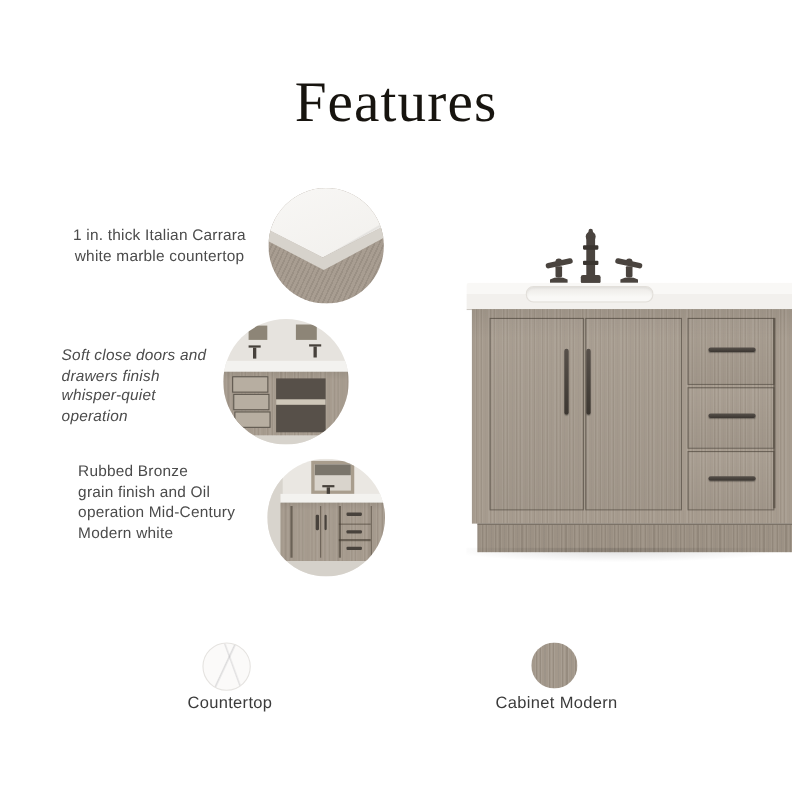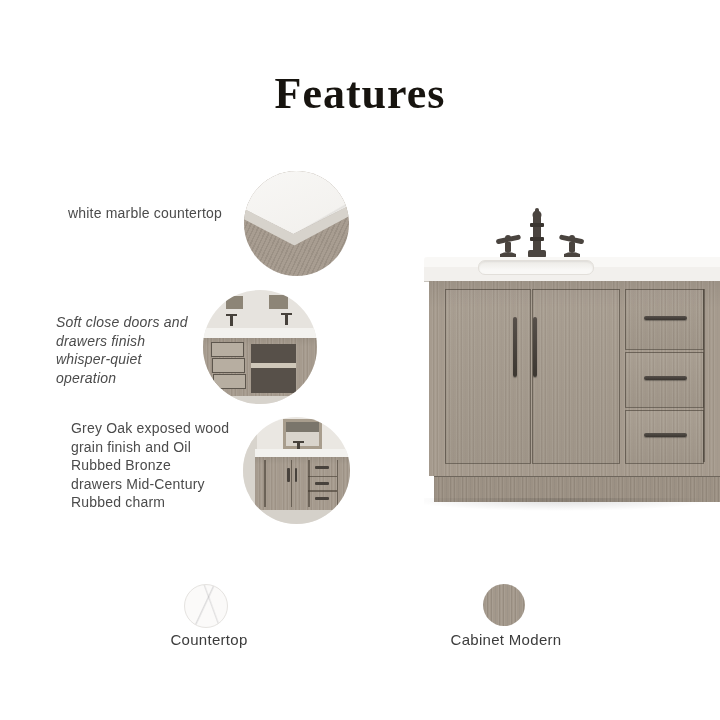--- a/index.html
+++ b/index.html
@@ -2,21 +2,21 @@
 <html><head>
 <meta charset="utf-8">
 <style>
   html,body{margin:0;padding:0;background:#fff;}
   #canvas{position:relative;width:720px;height:720px;background:#ffffff;overflow:hidden;
           font-family:"Liberation Sans",sans-serif;}
   .abs{position:absolute;}
 
   
   .title{left:0;right:0;top:72px;text-align:center;font-family:"Liberation Serif",serif;
-         font-size:44px;font-weight:700;color:#17140f;letter-spacing:1px;line-height:44px;}
+         font-size:52px;font-weight:400;color:#17140f;letter-spacing:1px;line-height:44px;}
   .feature-text{color:#4b4b4b;}
   .feature-text .ln{font-size:14px;line-height:18.5px;letter-spacing:.2px;}
   .t1{left:50px;top:204px;width:190px;text-align:center;}
   .t2{left:56px;top:313px;width:175px;text-align:left;font-style:italic;}
   .t3{left:71px;top:419px;width:200px;text-align:left;}
   .swatch-label{font-size:15px;color:#3b3b3b;letter-spacing:.3px;text-align:center;}
   .lbl1{left:129px;top:631px;width:160px;}
   .lbl2{left:426px;top:631px;width:160px;}
   .brand{left:0;right:0;top:671px;text-align:center;font-family:"Liberation Serif",serif;
          font-size:14px;letter-spacing:2.6px;color:#7b7065;}
@@ -100,20 +100,21 @@
                      repeating-linear-gradient(90deg, rgba(84,76,66,.16) 0 1px, rgba(0,0,0,0) 1px 4px);}
 </style>
 </head>
 <body>
 
 <div id="canvas">
 
   <div class="abs title">Features</div>
 
   <div class="abs feature-text t1">
+    <div class="ln">1 in. thick Italian Carrara</div>
     <div class="ln">white marble countertop</div>
   </div>
 
   <div class="circle c1">
     <div class="fill c1-wood"></div>
     <div class="fill c1-edge"></div>
     <div class="fill c1-marble"></div>
   </div>
 
   <div class="abs feature-text t2">
@@ -133,25 +134,24 @@
     <div class="fill wood" style="top:42%;height:51%;"></div>
     <div class="opening" style="left:42%;top:47%;width:40%;height:43%;"></div>
     <div class="shelf" style="left:42%;top:64%;width:40%;height:4%;"></div>
     <div class="odrawer" style="left:7%;top:46%;width:27%;height:11%;"></div>
     <div class="odrawer" style="left:8%;top:60%;width:27%;height:11%;"></div>
     <div class="odrawer" style="left:9%;top:74%;width:27%;height:11%;"></div>
     <div class="floor-band" style="left:0;top:93%;width:100%;height:7%;"></div>
   </div>
 
   <div class="abs feature-text t3">
-    <div class="ln">Grey Oak exposed wood</div>
+    <div class="ln">Rubbed Bronze</div>
     <div class="ln">grain finish and Oil</div>
-    <div class="ln">Rubbed Bronze</div>
-    <div class="ln">drawers Mid-Century</div>
-    <div class="ln">Rubbed charm</div>
+    <div class="ln">operation Mid-Century</div>
+    <div class="ln">Modern white</div>
   </div>
 
   <div class="circle c3">
     <div class="fill scene-wall" style="background:#eae7e2;"></div>
     <div class="floor-band" style="left:0;top:0;width:13%;height:100%;background:#d8d4cd;"></div>
     <div class="m-frame" style="left:37%;top:2%;width:31%;height:22%;">
       <div class="m-dark"></div>
     </div>
     <div class="tap" style="left:50%;top:24%;height:9px;"></div>
     <div class="counter-band" style="left:11%;top:30%;width:89%;height:7%;"></div>

